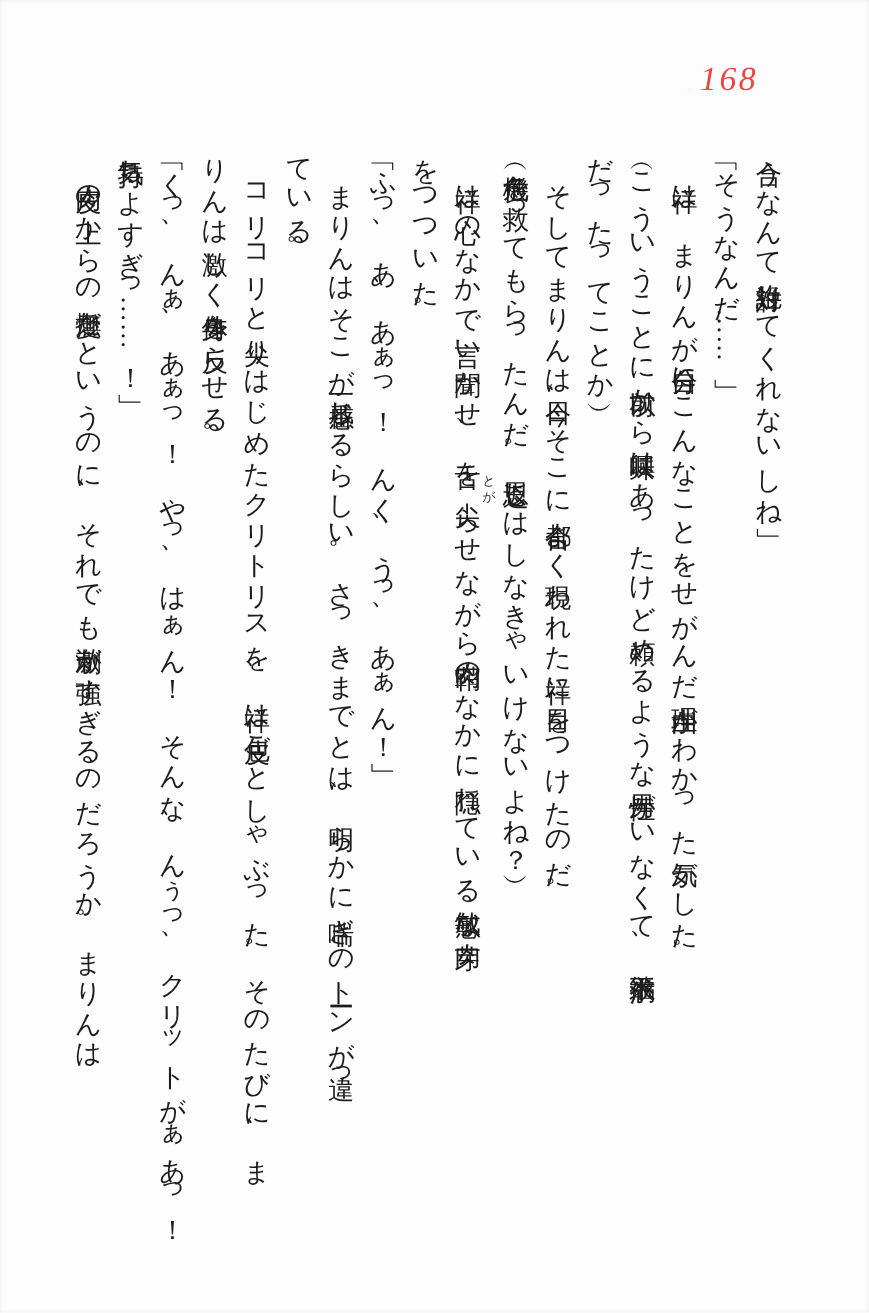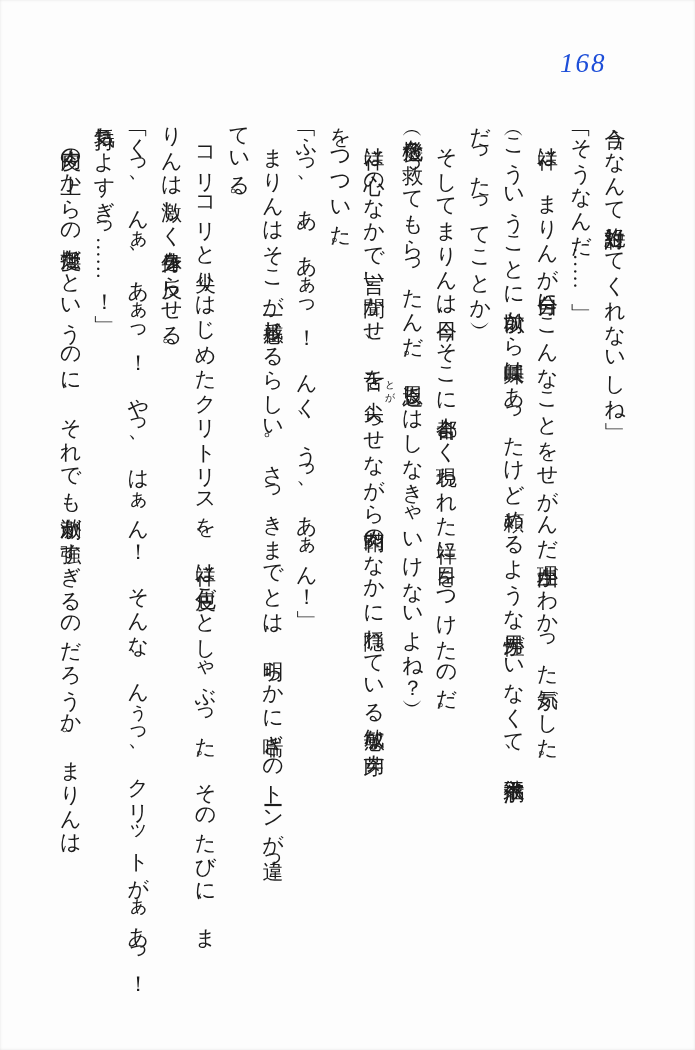--- a/index.html
+++ b/index.html
@@ -17,21 +17,21 @@
     color: #1c1c1c;
     box-shadow: inset 0 0 3px rgba(0,0,0,0.10);
   }
   .page-number {
     position: absolute;
     top: 48px;
     left: 560px;
     font-size: 27px;
     font-style: italic;
     letter-spacing: 2px;
-    color: #1d4ed8;
+    color: #ef4444;
   }
   .text-block {
     position: absolute;
     top: 112px;
     right: 64px;
     width: 574px;
     height: 880px;
     writing-mode: vertical-rl;
     text-orientation: mixed;
     font-size: 21px;

